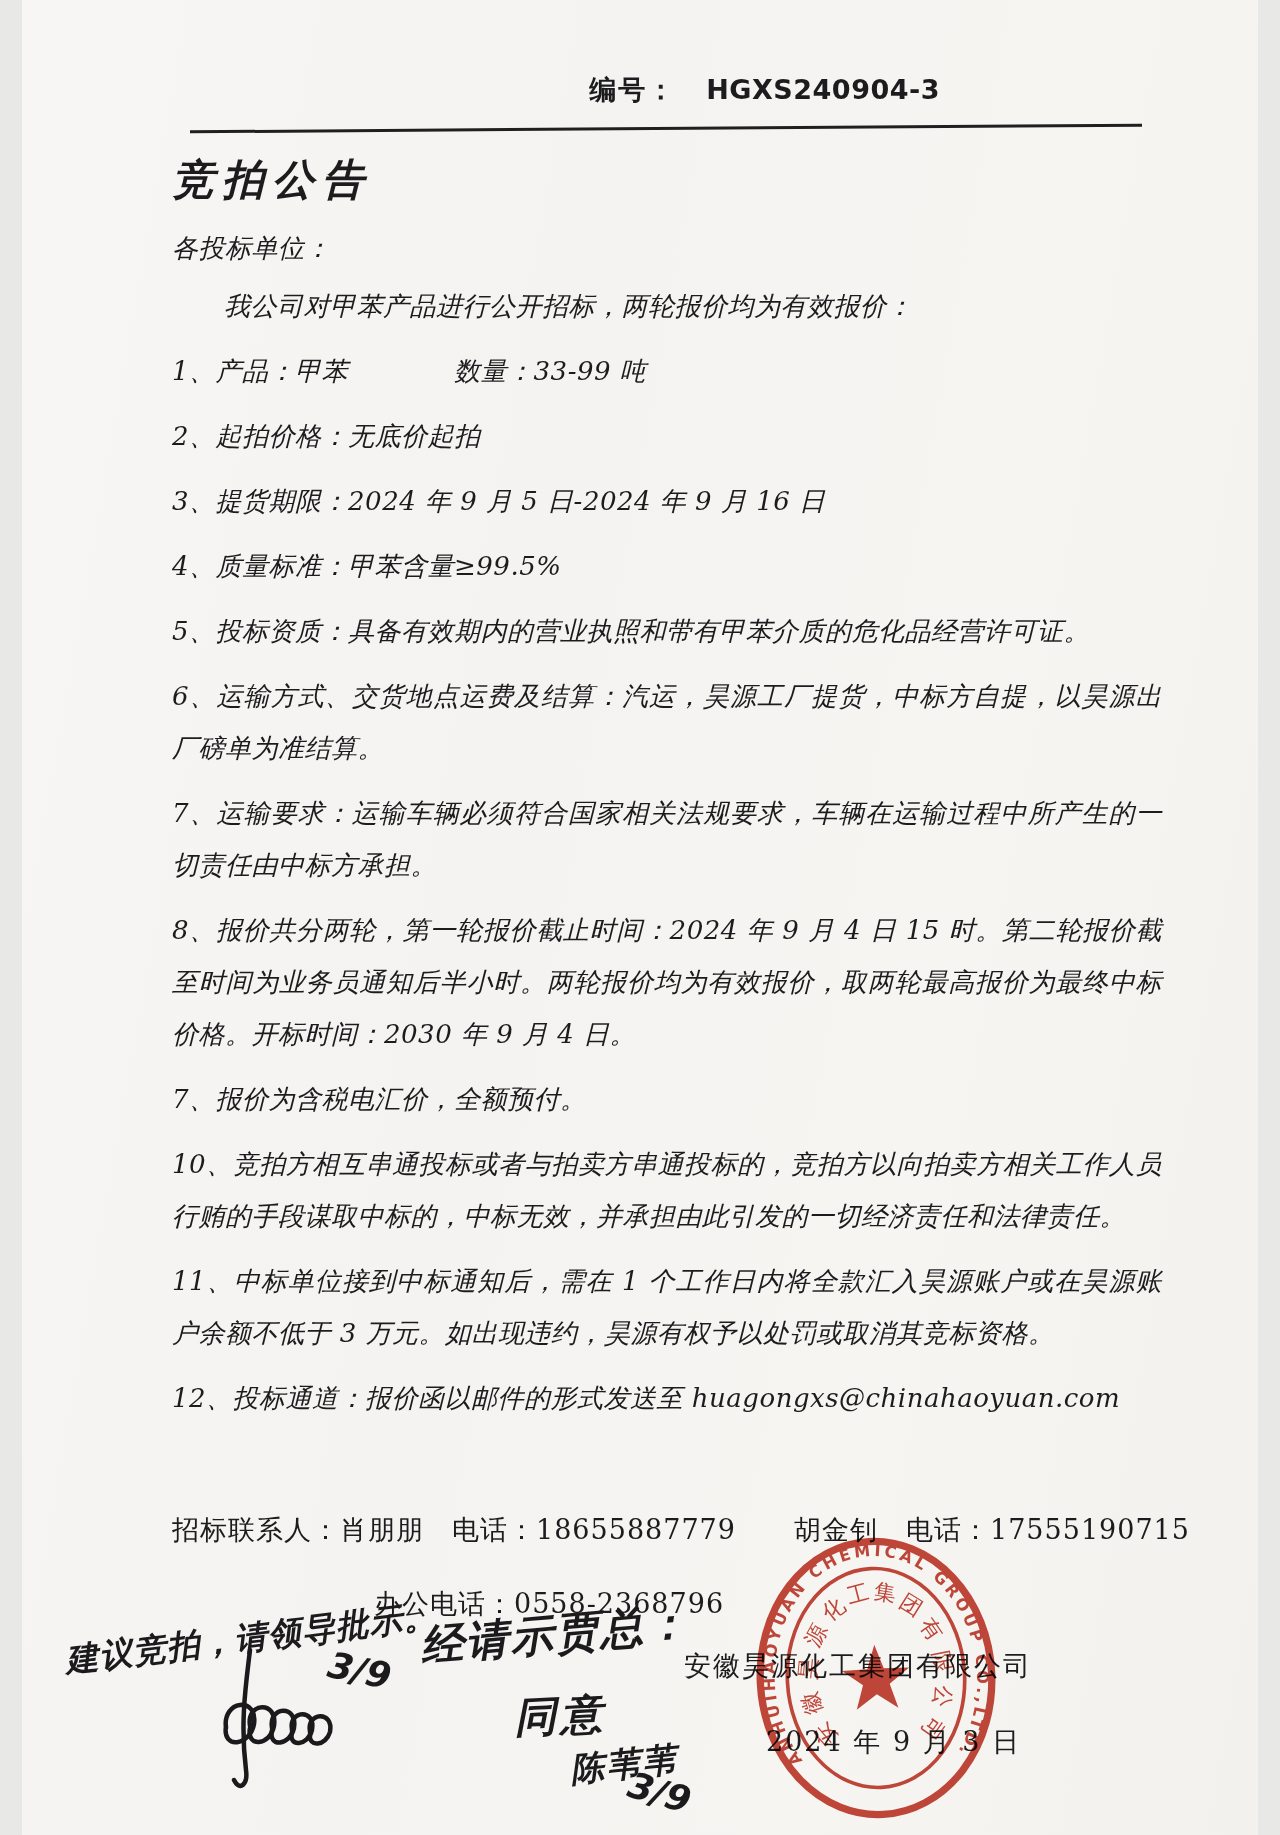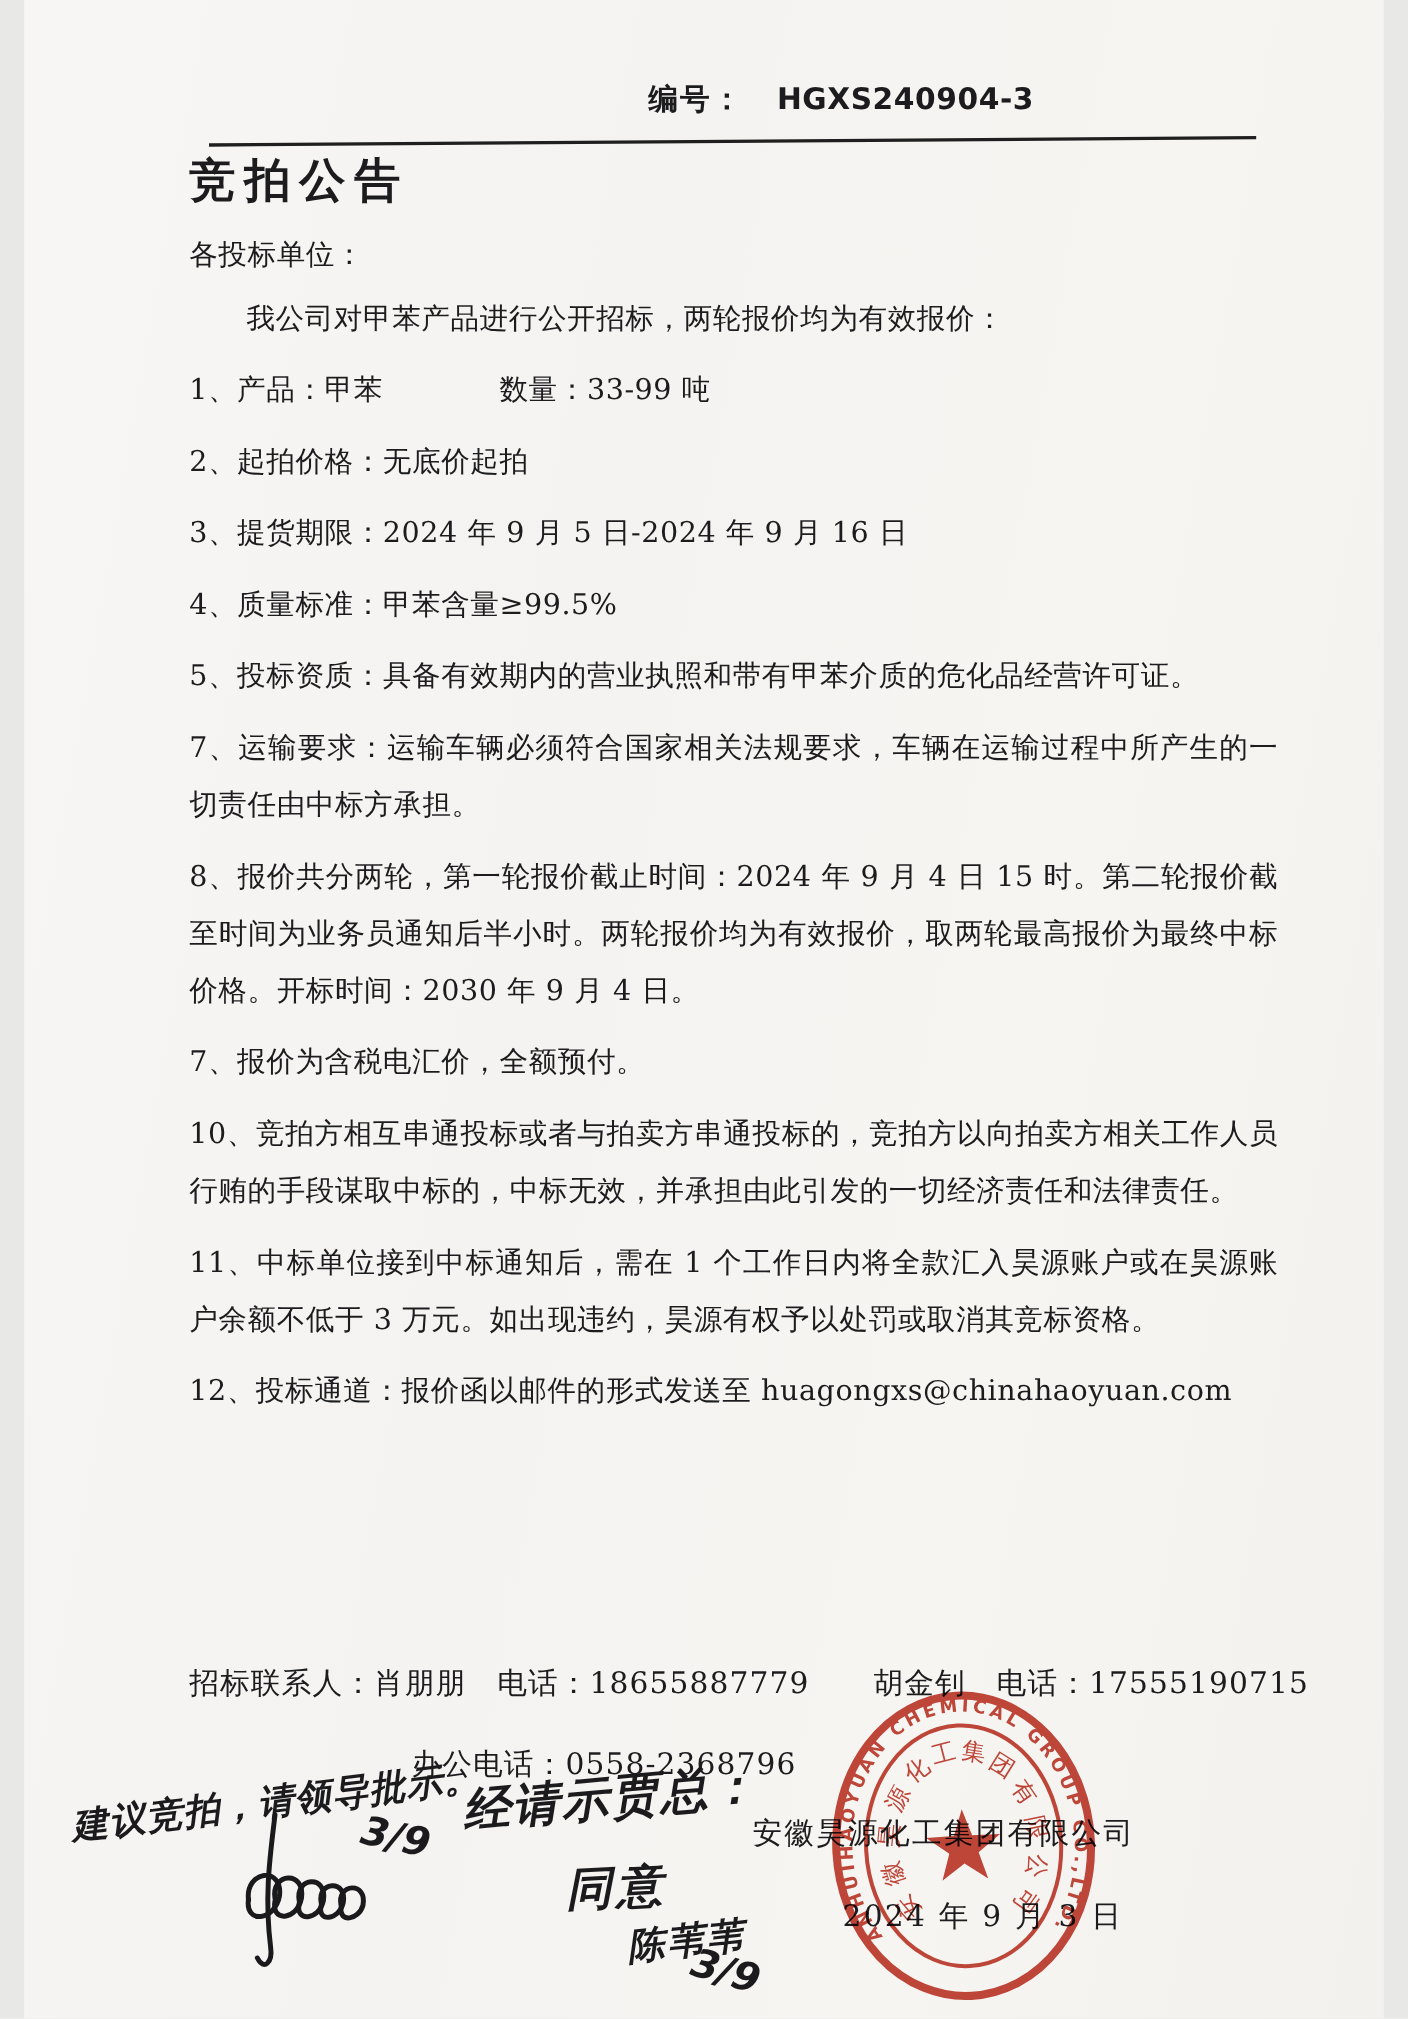--- a/index.html
+++ b/index.html
@@ -19,22 +19,22 @@
     font-size:27px;font-weight:bold;
   }
   .doc-no .label{font-family:"DejaVu Serif",serif;letter-spacing:2px;}
   .doc-no .value{font-family:"DejaVu Sans",sans-serif;letter-spacing:.5px;}
   .head-rule{
     position:absolute;top:127px;left:168px;width:952px;height:3px;
     background:#1f1f1f;transform:rotate(-0.4deg);
   }
   
   .content{
-    position:absolute;left:150px;top:136px;width:990px;
-    font-size:26px;line-height:2.0;letter-spacing:.5px;
+    position:absolute;left:150px;top:152px;width:990px;
+    font-size:26px;line-height:2.0;letter-spacing:.5px;font-style:italic;
   }
   .content p{margin:0 0 13px 0;text-align:justify;}
   .title{
     font-size:42px;font-weight:bold;text-align:center;
     letter-spacing:8px;line-height:1.35;
     margin:0 0 26px 0;
   }
   .salutation{margin-bottom:6px !important;}
   .intro{text-indent:2em;}
   
@@ -74,20 +74,21 @@
 
   <div class="content">
     <p class="title">竞拍公告</p>
     <p class="salutation">各投标单位：</p>
     <p class="intro">我公司对甲苯产品进行公开招标，两轮报价均为有效报价：</p>
     <p>1、产品：甲苯　　　　数量：33-99 吨</p>
     <p>2、起拍价格：无底价起拍</p>
     <p>3、提货期限：2024 年 9 月 5 日-2024 年 9 月 16 日</p>
     <p>4、质量标准：甲苯含量≥99.5%</p>
     <p>5、投标资质：具备有效期内的营业执照和带有甲苯介质的危化品经营许可证。</p>
+    <p>6、运输方式、交货地点运费及结算：汽运，昊源工厂提货，中标方自提，以昊源出厂磅单为准结算。</p>
     <p>7、运输要求：运输车辆必须符合国家相关法规要求，车辆在运输过程中所产生的一切责任由中标方承担。</p>
     <p>8、报价共分两轮，第一轮报价截止时间：2024 年 9 月 4 日 15 时。第二轮报价截至时间为业务员通知后半小时。两轮报价均为有效报价，取两轮最高报价为最终中标价格。开标时间：2030 年 9 月 4 日。</p>
     <p>7、报价为含税电汇价，全额预付。</p>
     <p>10、竞拍方相互串通投标或者与拍卖方串通投标的，竞拍方以向拍卖方相关工作人员行贿的手段谋取中标的，中标无效，并承担由此引发的一切经济责任和法律责任。</p>
     <p>11、中标单位接到中标通知后，需在 1 个工作日内将全款汇入昊源账户或在昊源账户余额不低于 3 万元。如出现违约，昊源有权予以处罚或取消其竞标资格。</p>
     <p>12、投标通道：报价函以邮件的形式发送至 huagongxs@chinahaoyuan.com</p>
   </div>
 
   <div class="contact-left">招标联系人：肖朋朋　电话：18655887779</div>
   <div class="contact-right">胡金钊　电话：17555190715</div>

